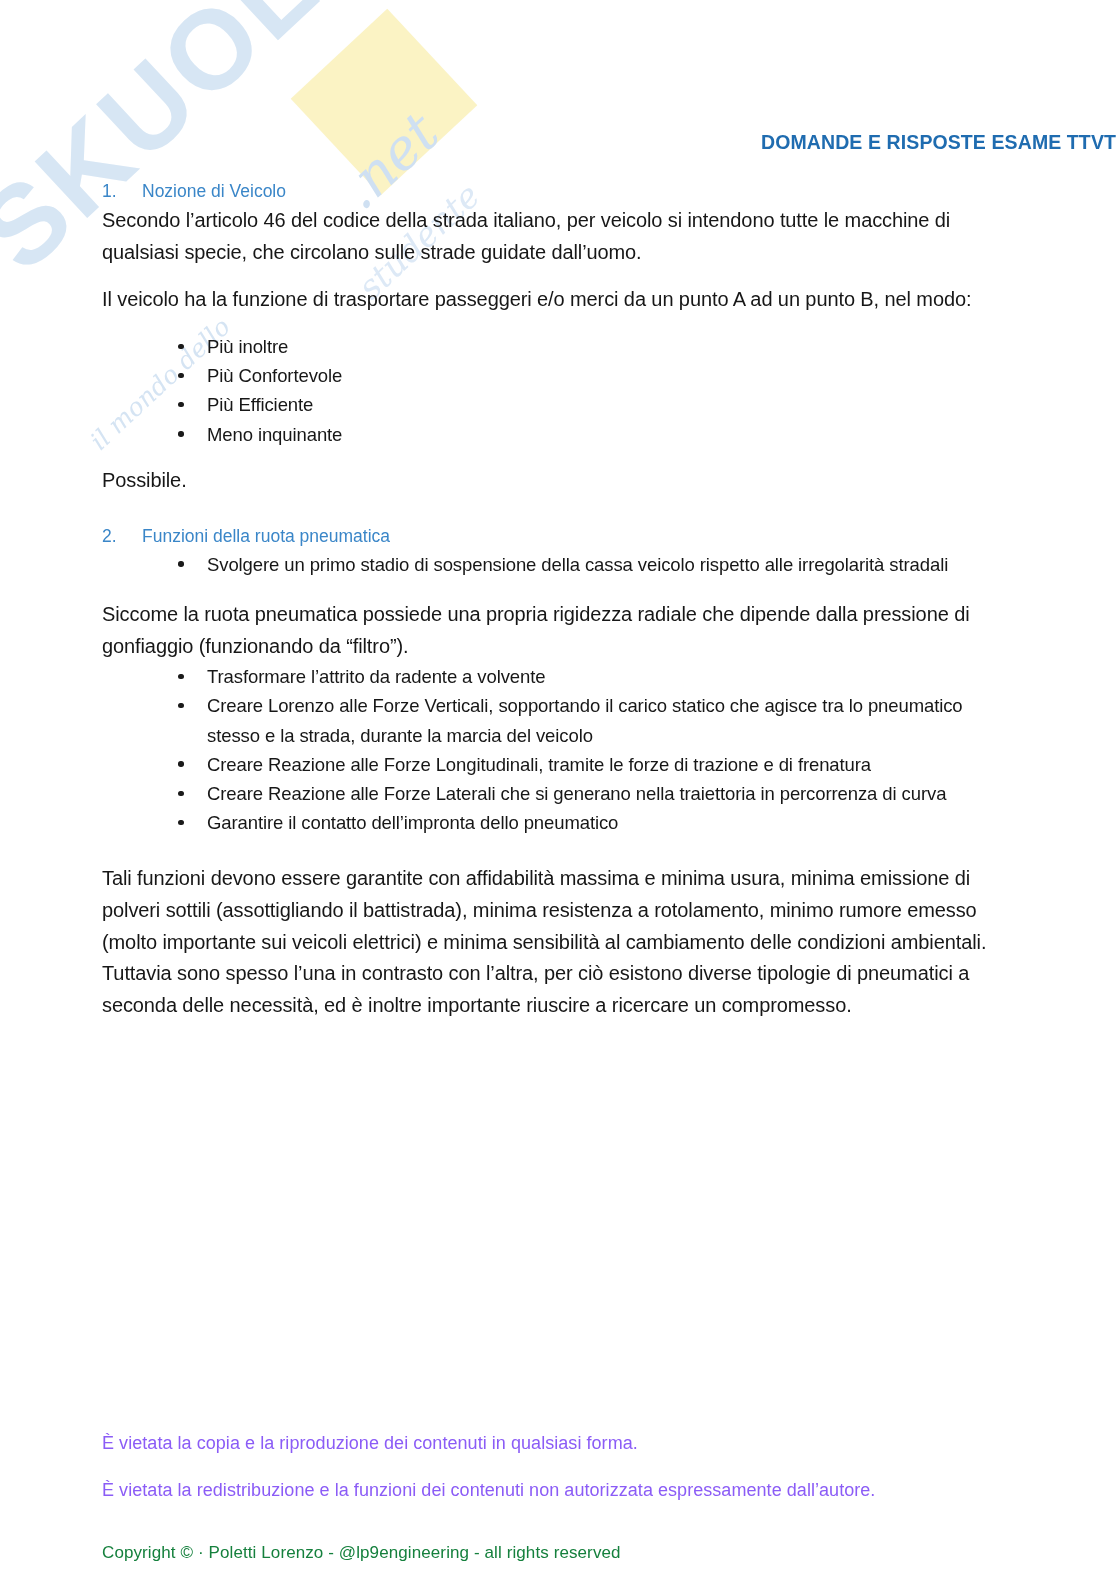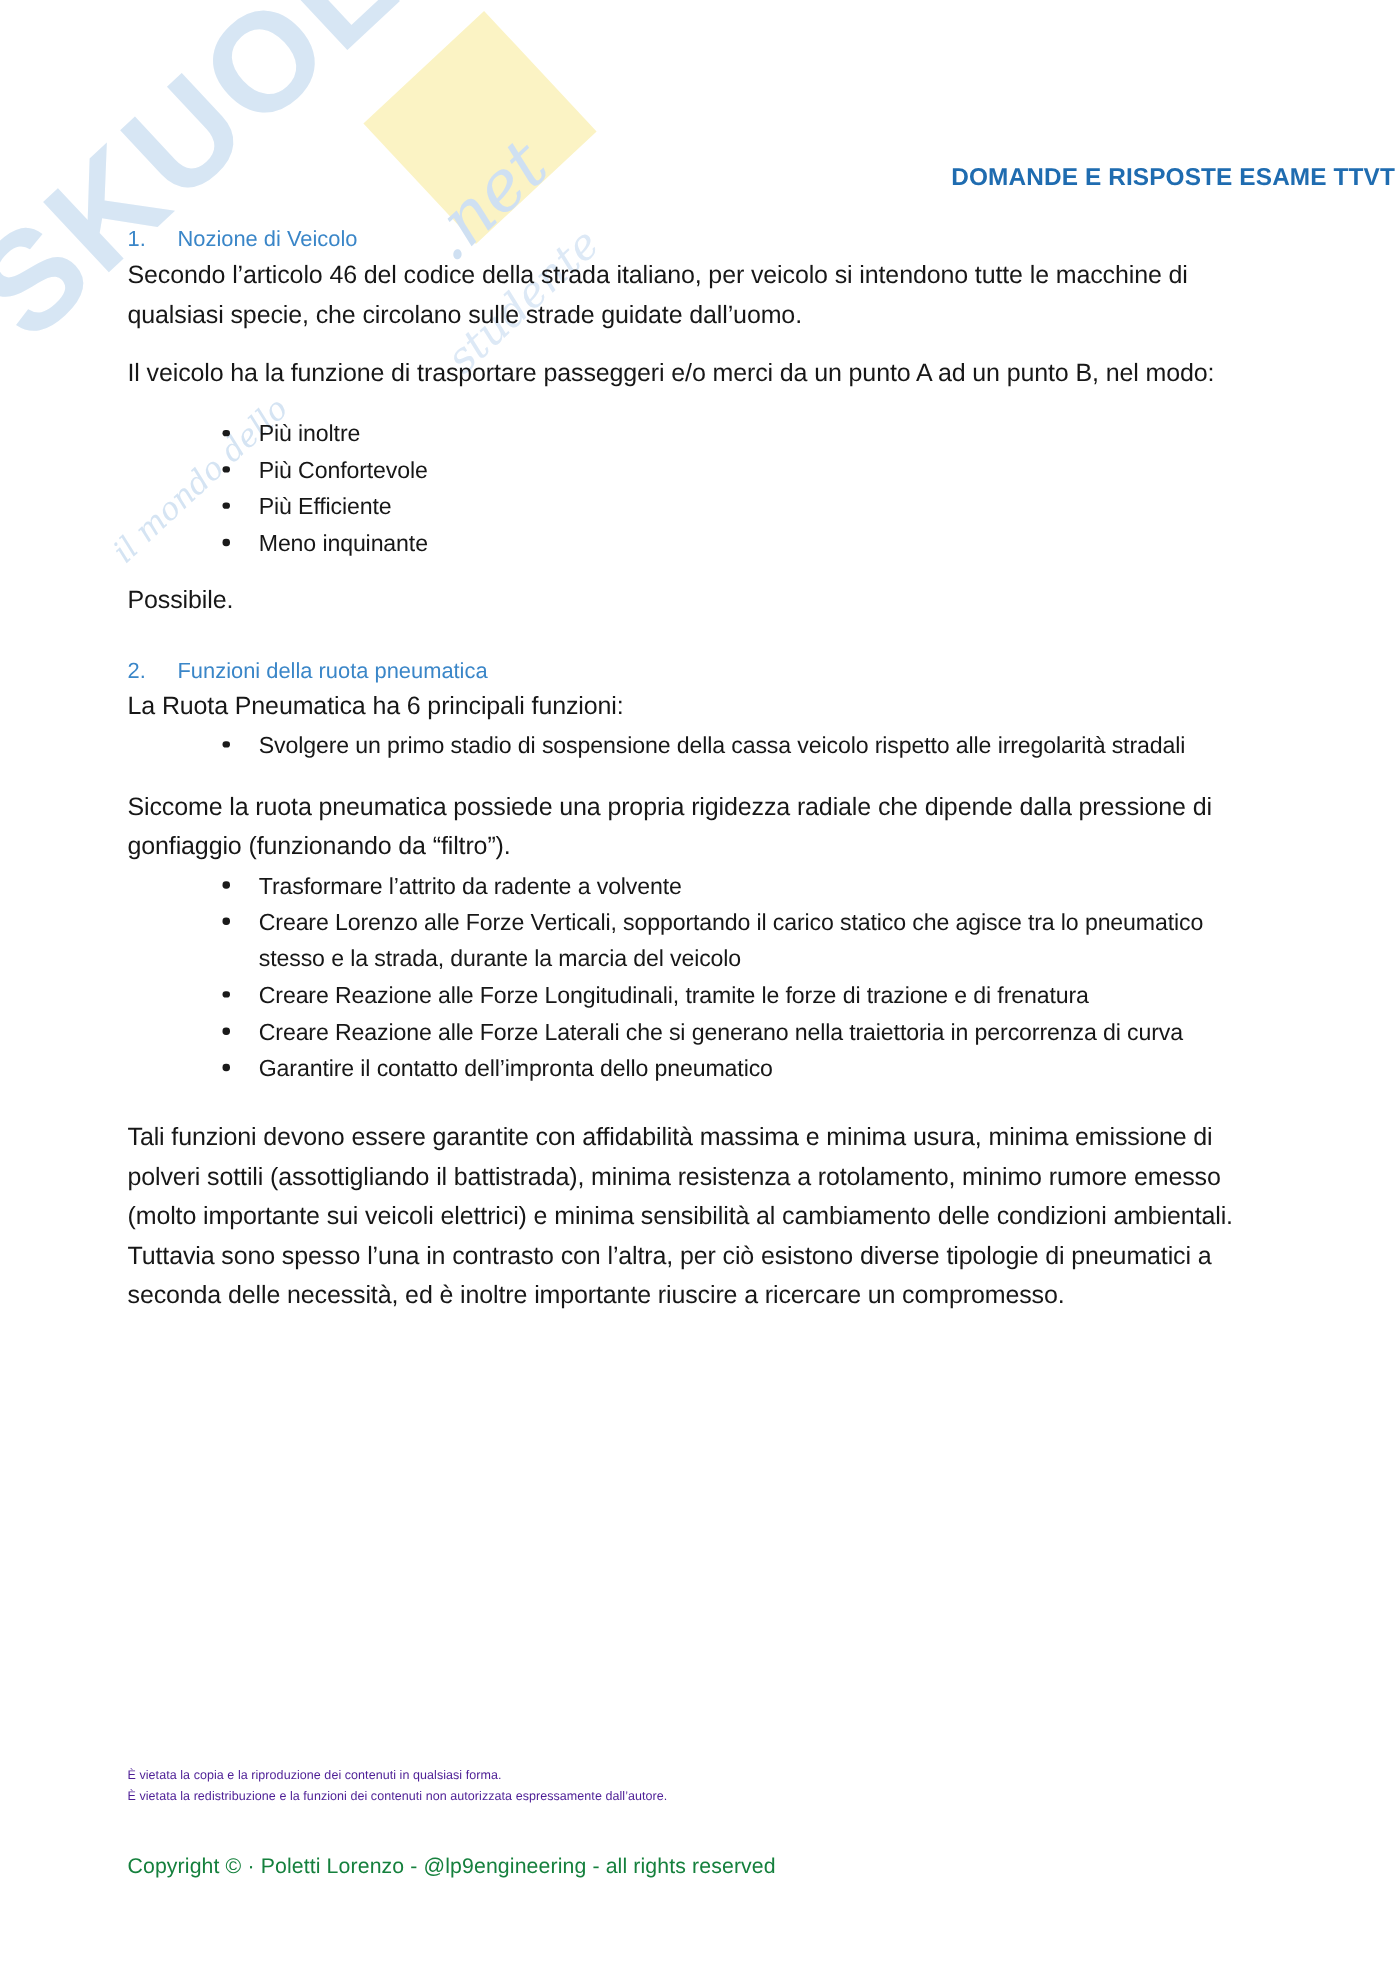--- a/index.html
+++ b/index.html
@@ -198,24 +198,25 @@
   
   .footer {
     position: absolute;
     left: 102px;
     top: 1412px;
     width: 900px;
     z-index: 2;
   }
 
   .footer .disclaimer {
-    font-size: 10px;
-    color: #4c1d95;
+    font-size: 18px;
+    color: #8b5cf6;
     line-height: 1.72;
     letter-spacing: 0.05px;
+    margin-top: 16px;
   }
 
   .footer .copyright {
     margin-top: 37px;
     font-size: 17px;
     color: #15803d;
     letter-spacing: 0.1px;
   }
 </style>
 </head>
@@ -255,21 +256,20 @@
 
       <p class="para">Possibile.</p>
 
       <div class="gap-lg"></div>
 
       <h2 class="section-heading">
         <span class="num">2.</span>
         <span>Funzioni della ruota pneumatica</span>
       </h2>
 
-      <p class="para">La Ruota Pneumatica ha 6 principali funzioni:</p>
 
       <ul class="bullets level-b">
         <li>Svolgere un primo stadio di sospensione della cassa veicolo rispetto alle irregolarità stradali</li>
       </ul>
 
       <div class="gap-md"></div>
 
       <p class="para">Siccome la ruota pneumatica possiede una propria rigidezza radiale che dipende dalla pressione di gonfiaggio (funzionando da “filtro”).</p>
 
       <ul class="bullets level-b">

